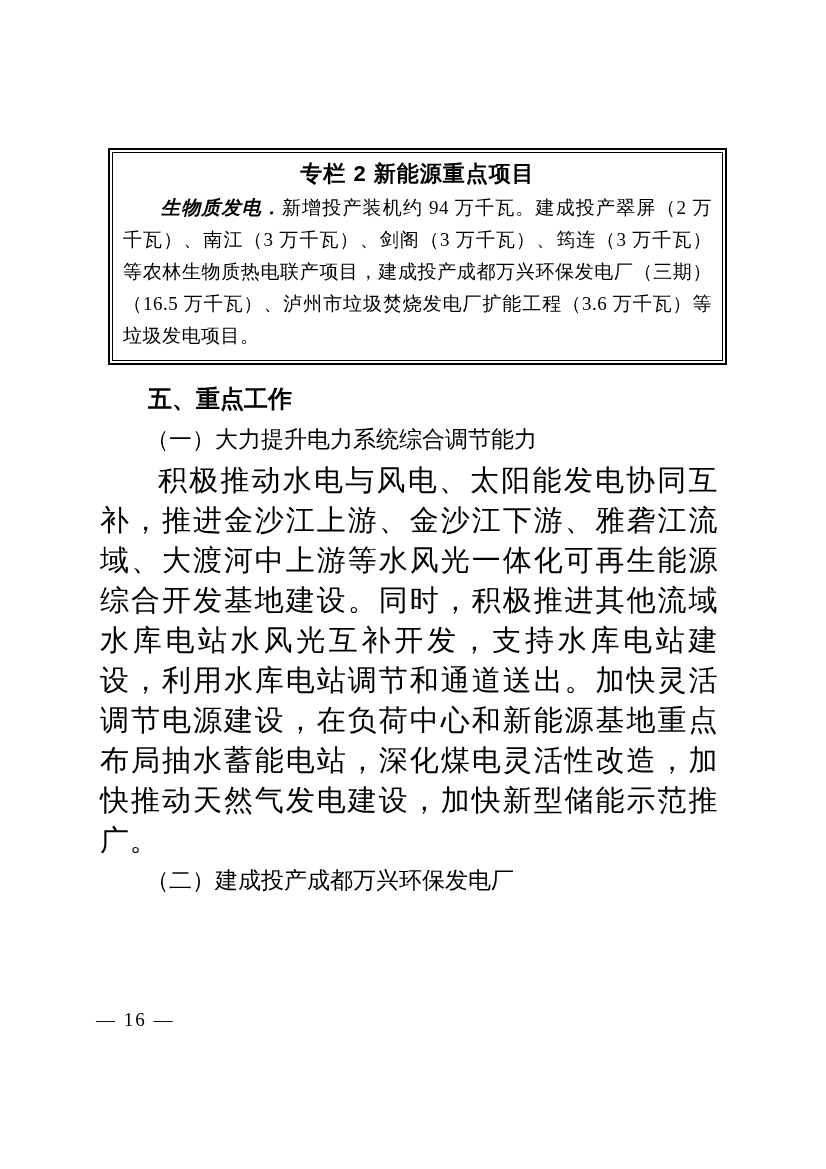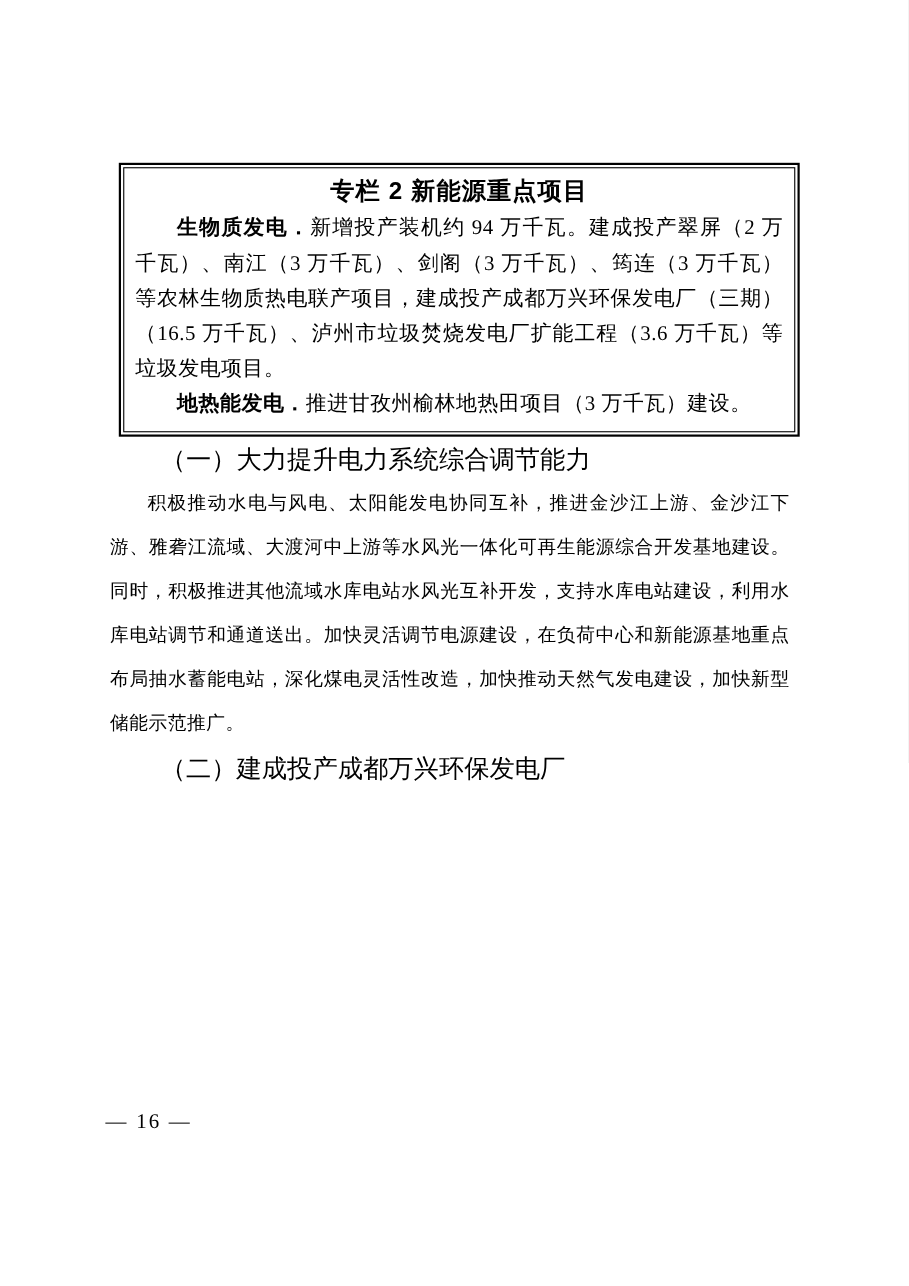--- a/index.html
+++ b/index.html
@@ -44,38 +44,39 @@
   .column-box p {
     font-size: 19px;
     line-height: 32px;
     text-align: justify;
     text-indent: 2em;
     letter-spacing: 0.5px;
   }
   .column-box p .lead {
     font-weight: bold;
     font-family: "Liberation Sans", "DejaVu Sans", sans-serif;
+    font-style: italic;
   }
   
   .chapter-heading {
     margin-top: 14px;
     font-size: 24px;
     line-height: 40px;
     font-weight: bold;
     text-indent: 2em;
     font-family: "Liberation Sans", "DejaVu Sans", sans-serif;
   }
   .section-heading {
     font-size: 23px;
     line-height: 41px;
     font-weight: normal;
     text-indent: 2em;
   }
   .body-paragraph {
-    font-size: 17px;
+    font-size: 29px;
     line-height: 40px;
     text-align: justify;
     text-indent: 2em;
     letter-spacing: 0.5px;
   }
   
   .page-number {
     position: absolute;
     left: 96px;
     top: 1005px;
@@ -87,24 +88,24 @@
 </head>
 <body>
 
 <div class="page">
   <div class="content">
 
     <div class="column-box">
       <div class="column-box-inner">
         <div class="column-box-title">专栏 2 新能源重点项目</div>
         <p><span class="lead">生物质发电．</span><span>新增投产装机约 94 万千瓦。建成投产翠屏（2 万千瓦）、南江（3 万千瓦）、剑阁（3 万千瓦）、筠连（3 万千瓦）等农林生物质热电联产项目，建成投产成都万兴环保发电厂（三期）（16.5 万千瓦）、泸州市垃圾焚烧发电厂扩能工程（3.6 万千瓦）等垃圾发电项目。</span></p>
-        <p><span class="lead">地热能发电．</span><span>推进甘孜州榆林地热田项目（3 万千瓦）建设。</span></p>
       </div>
     </div>
 
+    <div class="chapter-heading">五、重点工作</div>
 
     <div class="section-heading">（一）大力提升电力系统综合调节能力</div>
 
     <p class="body-paragraph">积极推动水电与风电、太阳能发电协同互补，推进金沙江上游、金沙江下游、雅砻江流域、大渡河中上游等水风光一体化可再生能源综合开发基地建设。同时，积极推进其他流域水库电站水风光互补开发，支持水库电站建设，利用水库电站调节和通道送出。加快灵活调节电源建设，在负荷中心和新能源基地重点布局抽水蓄能电站，深化煤电灵活性改造，加快推动天然气发电建设，加快新型储能示范推广。</p>
 
     <div class="section-heading">（二）建成投产成都万兴环保发电厂</div>
 
 
   </div>
 

